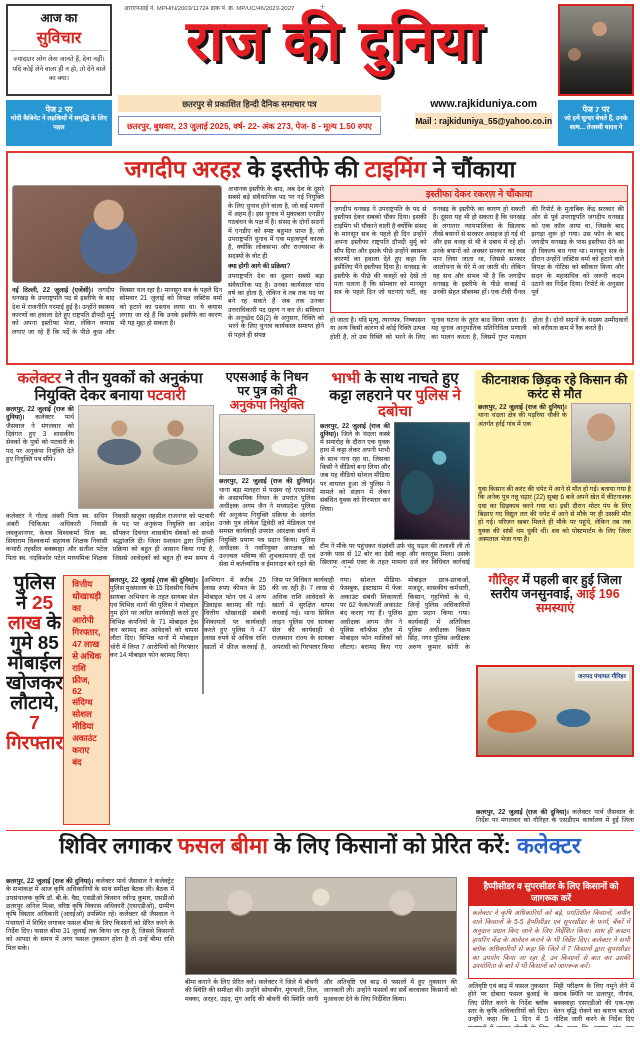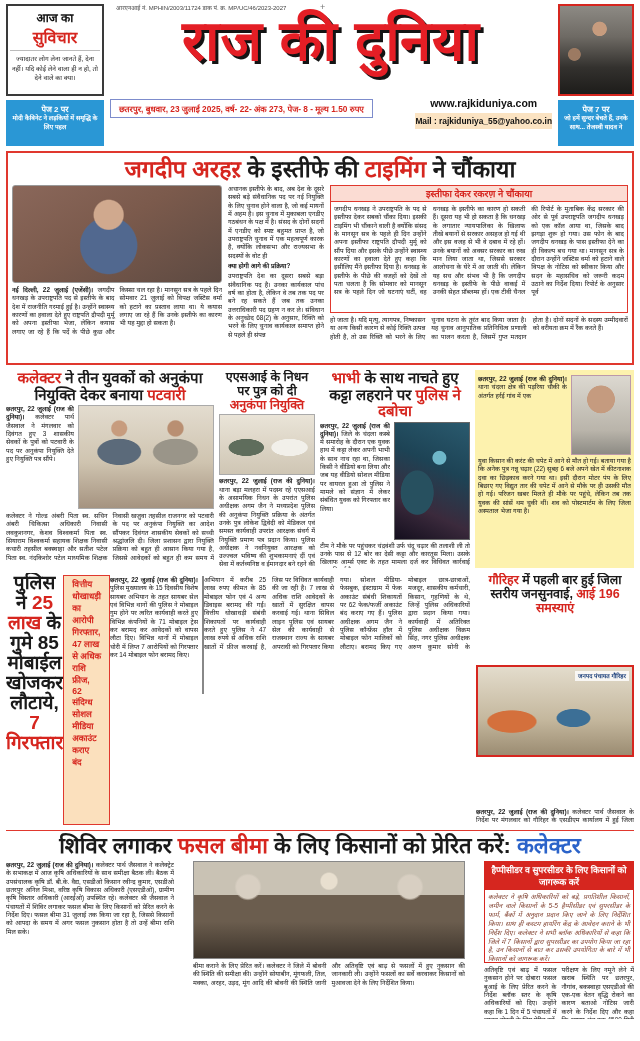--- a/index.html
+++ b/index.html
@@ -1,21 +1,21 @@
 <!DOCTYPE html>
 <html><head>
 <meta charset="utf-8">
 <style>
   html,body{margin:0;padding:0;background:#ffffff;width:640px;height:1041px;overflow:hidden;}
   body{font-family:"Liberation Sans", sans-serif;color:#1a1a1a;}
   .page{width:628px;margin:0 auto;padding-top:4px;position:relative;}
   .printmark{position:absolute;top:2px;left:50%;font-size:9px;color:#777;}
   
   .hdr{display:flex;gap:6px;height:142px;}
-  .hdr-left{width:98px;display:flex;flex-direction:column;gap:4px;}
+  .hdr-left{width:106px;display:flex;flex-direction:column;gap:4px;}
   .suvichar{border:2px solid #3a3a3a;flex:1;padding:3px 2px;text-align:center;background:#fff;}
   .suvichar .k{font-size:12px;font-weight:bold;color:#111;}
   .suvichar .t{font-size:16px;font-weight:bold;color:#d6261f;border-bottom:1px solid #bbb;padding-bottom:2px;margin-bottom:3px;}
   .suvichar .q{font-size:6.6px;line-height:1.45;color:#222;text-align:center;}
   .pagebox{background:#2a97d5;color:#fff;min-height:40px;text-align:center;padding:3px 2px;}
   .pagebox .l1{font-size:8px;font-weight:bold;}
   .pagebox .l2{font-size:6.4px;line-height:1.35;font-weight:bold;}
   .hdr-center{flex:1;display:flex;flex-direction:column;}
   .regline{font-size:6px;color:#444;padding-left:6px;height:9px;}
   .masthead{font-size:56px;font-weight:900;color:#e41e25;text-align:center;line-height:1.0;
@@ -111,21 +111,21 @@
   .ph-jansunwai{height:88px;margin-top:2px;border:2px solid #d6261f;
     background:radial-gradient(ellipse at 22% 62%, #d4703c 0 14%, rgba(0,0,0,0) 15%),
     radial-gradient(ellipse at 62% 58%, #3c6f96 0 12%, rgba(0,0,0,0) 13%),
     linear-gradient(180deg,#e3dccc 0%,#c4b79d 60%,#9b8c72 100%);}
   .banner{position:absolute;top:4px;right:3px;background:rgba(255,255,255,.8);color:#1b3f7a;
     font-size:6px;font-weight:bold;padding:1px 3px;}
   .stF .txt{margin-top:3px;flex:1;overflow:hidden;}
   
   .band4{margin-top:5px;border-top:1.5px solid #e0382e;padding-top:3px;height:193px;overflow:hidden;}
   .h-G{font-size:22px;font-weight:800;text-align:center;line-height:1.05;}
-  .b4-row{display:flex;gap:19px;margin-top:4px;height:158px;}
+  .b4-row{display:flex;gap:11px;margin-top:20px;height:158px;}
   .b4-colA{width:168px;overflow:hidden;}
   .b4-colB{width:272px;display:flex;flex-direction:column;}
   .ph-meeting{height:96px;border:1px solid #888;
     background:radial-gradient(circle at 20% 26%, #d8cfc2 0 5%, rgba(0,0,0,0) 6%),
     radial-gradient(circle at 50% 20%, #e8dfcf 0 5%, rgba(0,0,0,0) 6%),
     radial-gradient(circle at 80% 26%, #d8cfc2 0 5%, rgba(0,0,0,0) 6%),
     linear-gradient(180deg,#c9c2b4 0 34%, #6b5d4e 34% 62%, #3d342b 100%);}
   .b4-colB .bottom{margin-top:3px;flex:1;overflow:hidden;}
   .b4-colC{flex:1;display:flex;flex-direction:column;}
   .gbx{border:1.5px solid #d6261f;}
@@ -150,20 +150,21 @@
       <div class="pagebox">
         <div class="l1">पेज 2 पर</div>
         <div class="l2">मोदी कैबिनेट ने लड़कियों में समृद्धि के लिए पहल</div>
       </div>
     </div>
     <div class="hdr-center">
       <div class="regline">आरएनआई नं. MPHIN/2003/11724  डाक पं. क्र. MP/UC/46/2023-2027</div>
       <div class="masthead">राज की दुनिया</div>
       <div class="hdr-bottom">
         <div>
+          <div class="tagline">छतरपुर से प्रकाशित हिन्दी दैनिक समाचार पत्र</div>
           <div class="datestrip">छतरपुर, बुधवार, 23 जुलाई 2025, वर्ष- 22- अंक 273, पेज- 8 - मूल्य 1.50 रुपए</div>
         </div>
         <div>
           <div class="website">www.rajkiduniya.com</div>
           <div class="mailstrip">Mail : rajkiduniya_55@yahoo.co.in</div>
         </div>
       </div>
     </div>
     <div class="hdr-right">
       <div class="photo ph-tejashwi"></div>
@@ -216,20 +217,21 @@
     </div>
     <div class="stC">
       <div class="h-m"><span class="red">भाभी</span><span> के साथ नाचते हुए कट्टा लहराने पर </span><span class="red">पुलिस ने दबोचा</span></div>
       <div class="stC-row">
         <div class="col p"><span class="dl">छतरपुर, 22 जुलाई (राज की दुनिया)। </span><span>जिले के चंदला कस्बे में समारोह के दौरान एक युवक हाथ में कट्टा लेकर अपनी भाभी के साथ नाच रहा था, जिसका किसी ने वीडियो बना लिया और जब यह वीडियो सोशल मीडिया पर वायरल हुआ तो पुलिस ने मामले को संज्ञान में लेकर संबंधित युवक को गिरफ्तार कर लिया।</span></div>
         <div class="photo ph-dance"></div>
       </div>
       <div class="cap p">टीम ने मौके पर पहुंचकर चंद्रवंशी उर्फ चंदू चढ़ार की तलाशी ली तो उनके पास से 12 बोर का देसी कट्टा और कारतूस मिला। उसके खिलाफ आर्म्स एक्ट के तहत मामला दर्ज कर विधिवत कार्रवाई शुरू की गई है।</div>
     </div>
     <div class="stD">
+      <div class="h-s">कीटनाशक छिड़क रहे किसान की करंट से मौत</div>
       <div class="stD-row">
         <div class="col p"><span class="dl">छतरपुर, 22 जुलाई (राज की दुनिया)। </span><span>थाना चंदला क्षेत्र की पड़रिया चौकी के अंतर्गत हर्रई गांव में एक</span></div>
         <div class="photo ph-farmer"></div>
       </div>
       <div class="txt2 p">युवा किसान की करंट की चपेट में आने से मौत हो गई। बताया गया है कि अनेक पुत्र नन्नू चढ़ार (22) सुबह 6 बजे अपने खेत में कीटनाशक दवा का छिड़काव करने गया था। इसी दौरान मोटर पंप के लिए बिछाए गए विद्युत तार की चपेट में आने से मौके पर ही उसकी मौत हो गई। परिजन खबर मिलते ही मौके पर पहुंचे, लेकिन तब तक युवक की सांसें थम चुकी थीं। शव को पोस्टमार्टम के लिए जिला अस्पताल भेजा गया है।</div>
     </div>
   </div>
 
   <div class="band3">
     <div class="stE">

